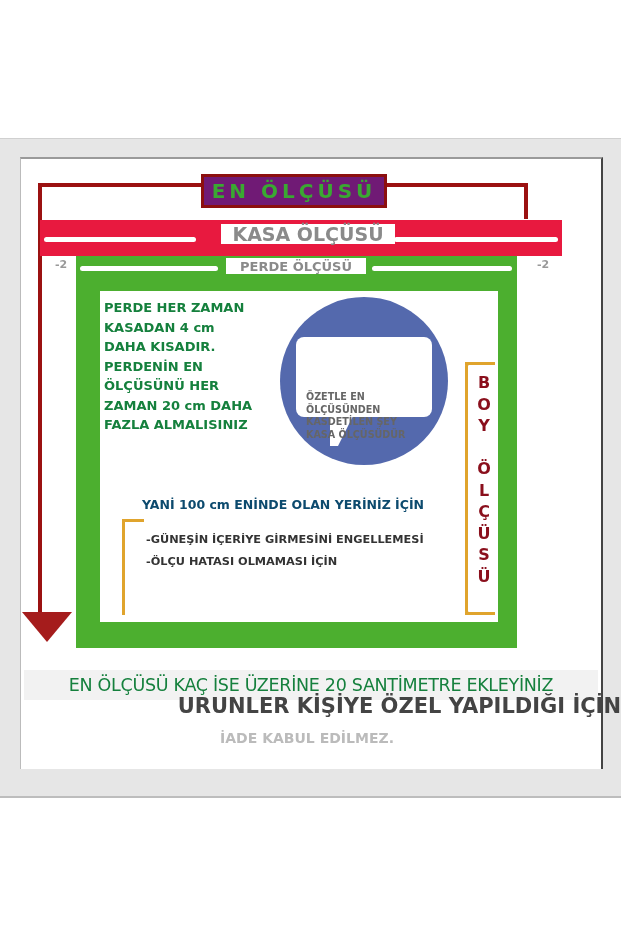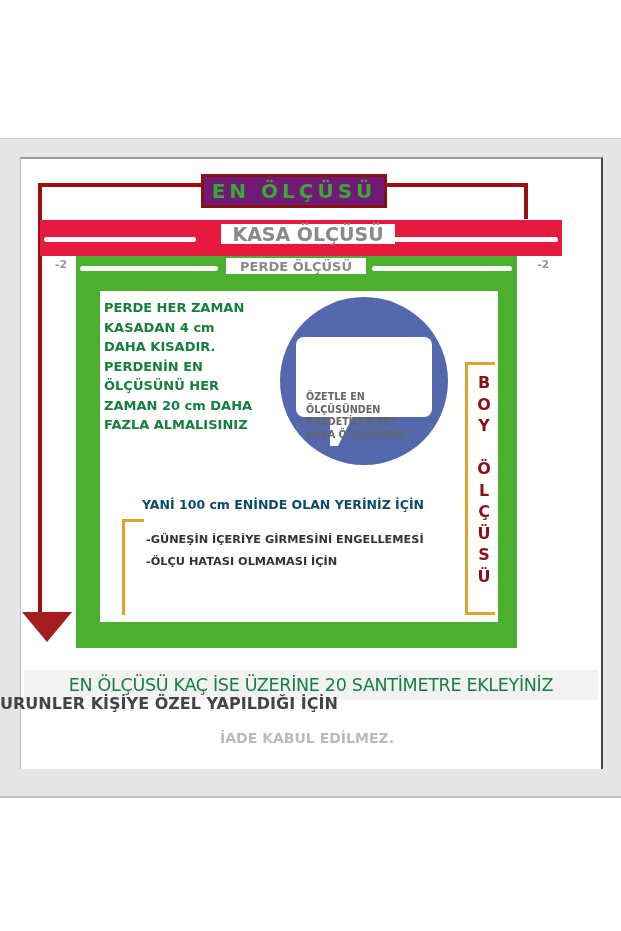--- a/index.html
+++ b/index.html
@@ -25,21 +25,21 @@
   .boy-top{left:465px;top:362px;width:30px;height:3px;background:#e0a42d;}
   .boy-bot{left:465px;top:612px;width:30px;height:3px;background:#e0a42d;}
   .boy-letters{left:474px;top:372px;width:20px;display:flex;flex-direction:column;align-items:center;font-weight:bold;font-size:16px;color:#8a0f1c;}
   .boy-letters span{display:block;height:21.5px;line-height:21.5px;}
   .yani{left:142px;top:497px;font-weight:bold;font-size:12.5px;color:#0c4a6e;white-space:nowrap;}
   .bracket-left{left:122px;top:519px;width:3px;height:96px;background:#e0a42d;}
   .bracket-top{left:122px;top:519px;width:22px;height:3px;background:#e0a42d;}
   .reasons{left:146px;top:529px;font-weight:bold;font-size:11.3px;line-height:21.5px;color:#333;white-space:nowrap;}
   .arrow-head{left:22px;top:612px;width:0;height:0;border-left:25px solid transparent;border-right:25px solid transparent;border-top:30px solid #a51c1c;}
   .banner{left:24px;top:650px;width:574px;height:30px;background:#f2f2f2;display:flex;align-items:center;justify-content:center;font-weight:normal;font-size:17.5px;color:#15803d;white-space:nowrap;letter-spacing:-0.3px;margin-top:20px;}
-  .urunler{left:0;top:694px;width:621px;text-align:left;font-weight:bold;font-size:16px;color:#444;}
+  .urunler{left:0;top:694px;width:621px;text-align:right;font-weight:bold;font-size:21px;color:#444;}
   .iade{left:0;top:730px;width:614px;text-align:center;font-weight:bold;font-size:14px;color:#bbb;}
 </style>
 </head>
 <body>
 
 <div class="abs frame"></div>
 <div class="abs panel" style="top:157px;"></div>
 
 <div class="abs redline" style="left:38px;top:183px;width:165px;height:4px;"></div>
 <div class="abs redline" style="left:385px;top:183px;width:143px;height:4px;"></div>

